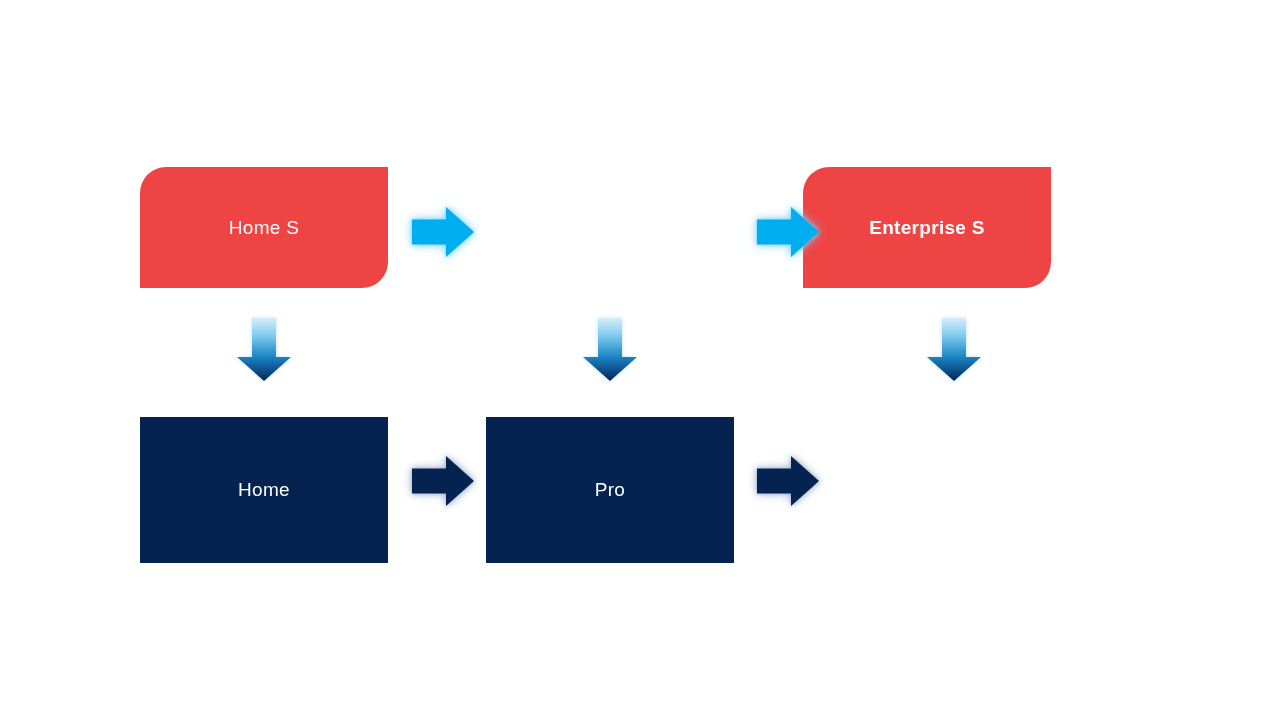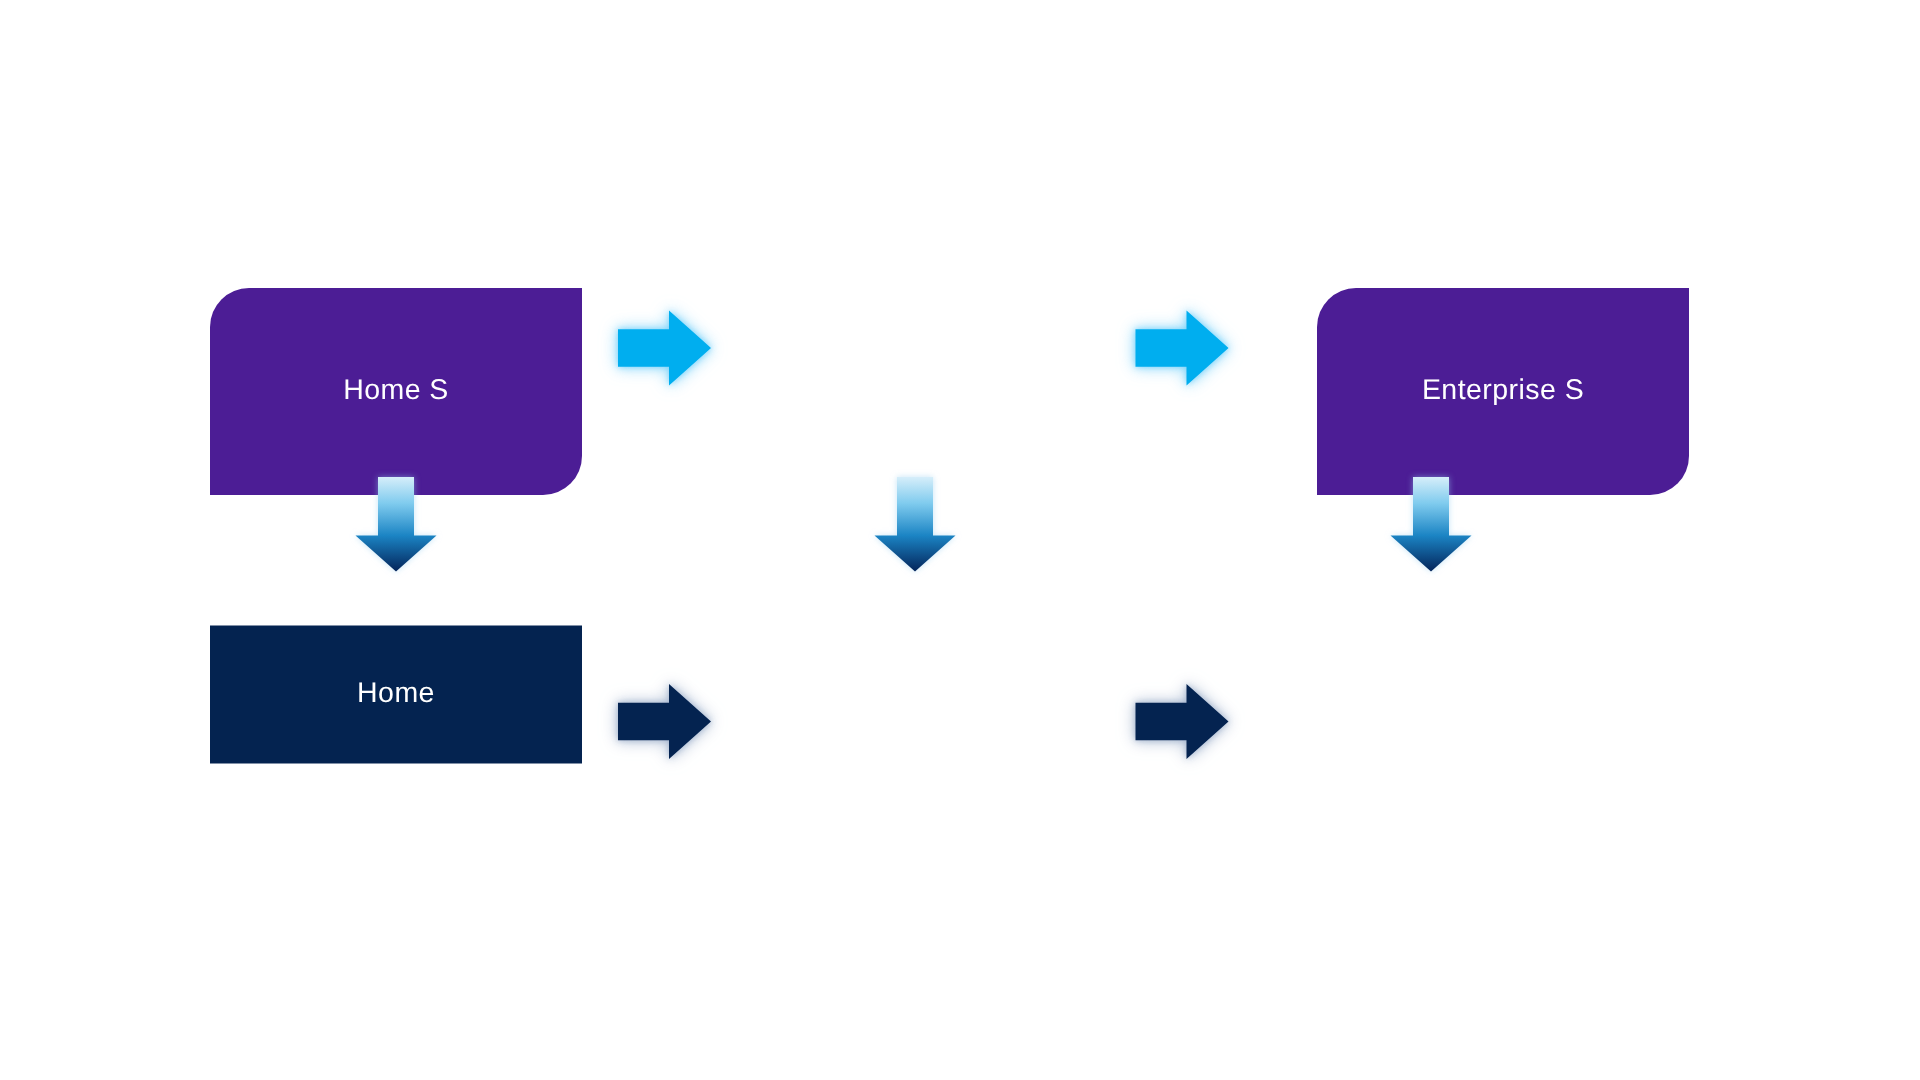--- a/index.html
+++ b/index.html
@@ -16,33 +16,32 @@
     width: 248px;
     display: flex;
     align-items: center;
     justify-content: center;
     color: #ffffff;
     font-size: 19px;
     letter-spacing: 0.3px;
   }
   .box.top {
     top: 167px;
-    height: 138px;
-    background: #4c1d95;
+    height: 121px;
+    background: #ef4444;
     border-radius: 26px 0 26px 0; 
-    margin-top: 25px;
   }
   .box.bottom {
     top: 417px;
-    height: 92px;
+    height: 146px;
     background: #042350;
   }
   .col-a { left: 140px; }
   .col-b { left: 486px; }
-  .col-c { left: 878px; }
+  .col-c { left: 803px; font-weight: bold; }
 
   .arrow { position: absolute; }
   .arrow svg { display: block; overflow: visible; }
 
   .right-arrow-light svg {
     filter: drop-shadow(0 0 2px rgba(120, 210, 250, 0.95))
             drop-shadow(0 0 5px rgba(120, 210, 250, 0.75));
   }
   .right-arrow-dark svg {
     filter: drop-shadow(0 0 2px rgba(160, 178, 204, 0.95))
@@ -83,20 +82,23 @@
   <div class="box top col-a">
     <span>Home S</span>
   </div>
   <div class="box top col-c">
     <span>Enterprise S</span>
   </div>
 
   <div class="box bottom col-a">
     <span>Home</span>
   </div>
+  <div class="box bottom col-b">
+    <span>Pro</span>
+  </div>
 
   <div class="arrow right-arrow-light top-arrow-row gap-1">
     <svg width="62" height="50" viewBox="0 0 62 50">
       <polygon points="0,12.5 34,12.5 34,0 62,25 34,50 34,37.5 0,37.5" fill="#00AEEF"></polygon>
     </svg>
   </div>
   <div class="arrow right-arrow-light top-arrow-row gap-2">
     <svg width="62" height="50" viewBox="0 0 62 50">
       <polygon points="0,12.5 34,12.5 34,0 62,25 34,50 34,37.5 0,37.5" fill="#00AEEF"></polygon>
     </svg>

